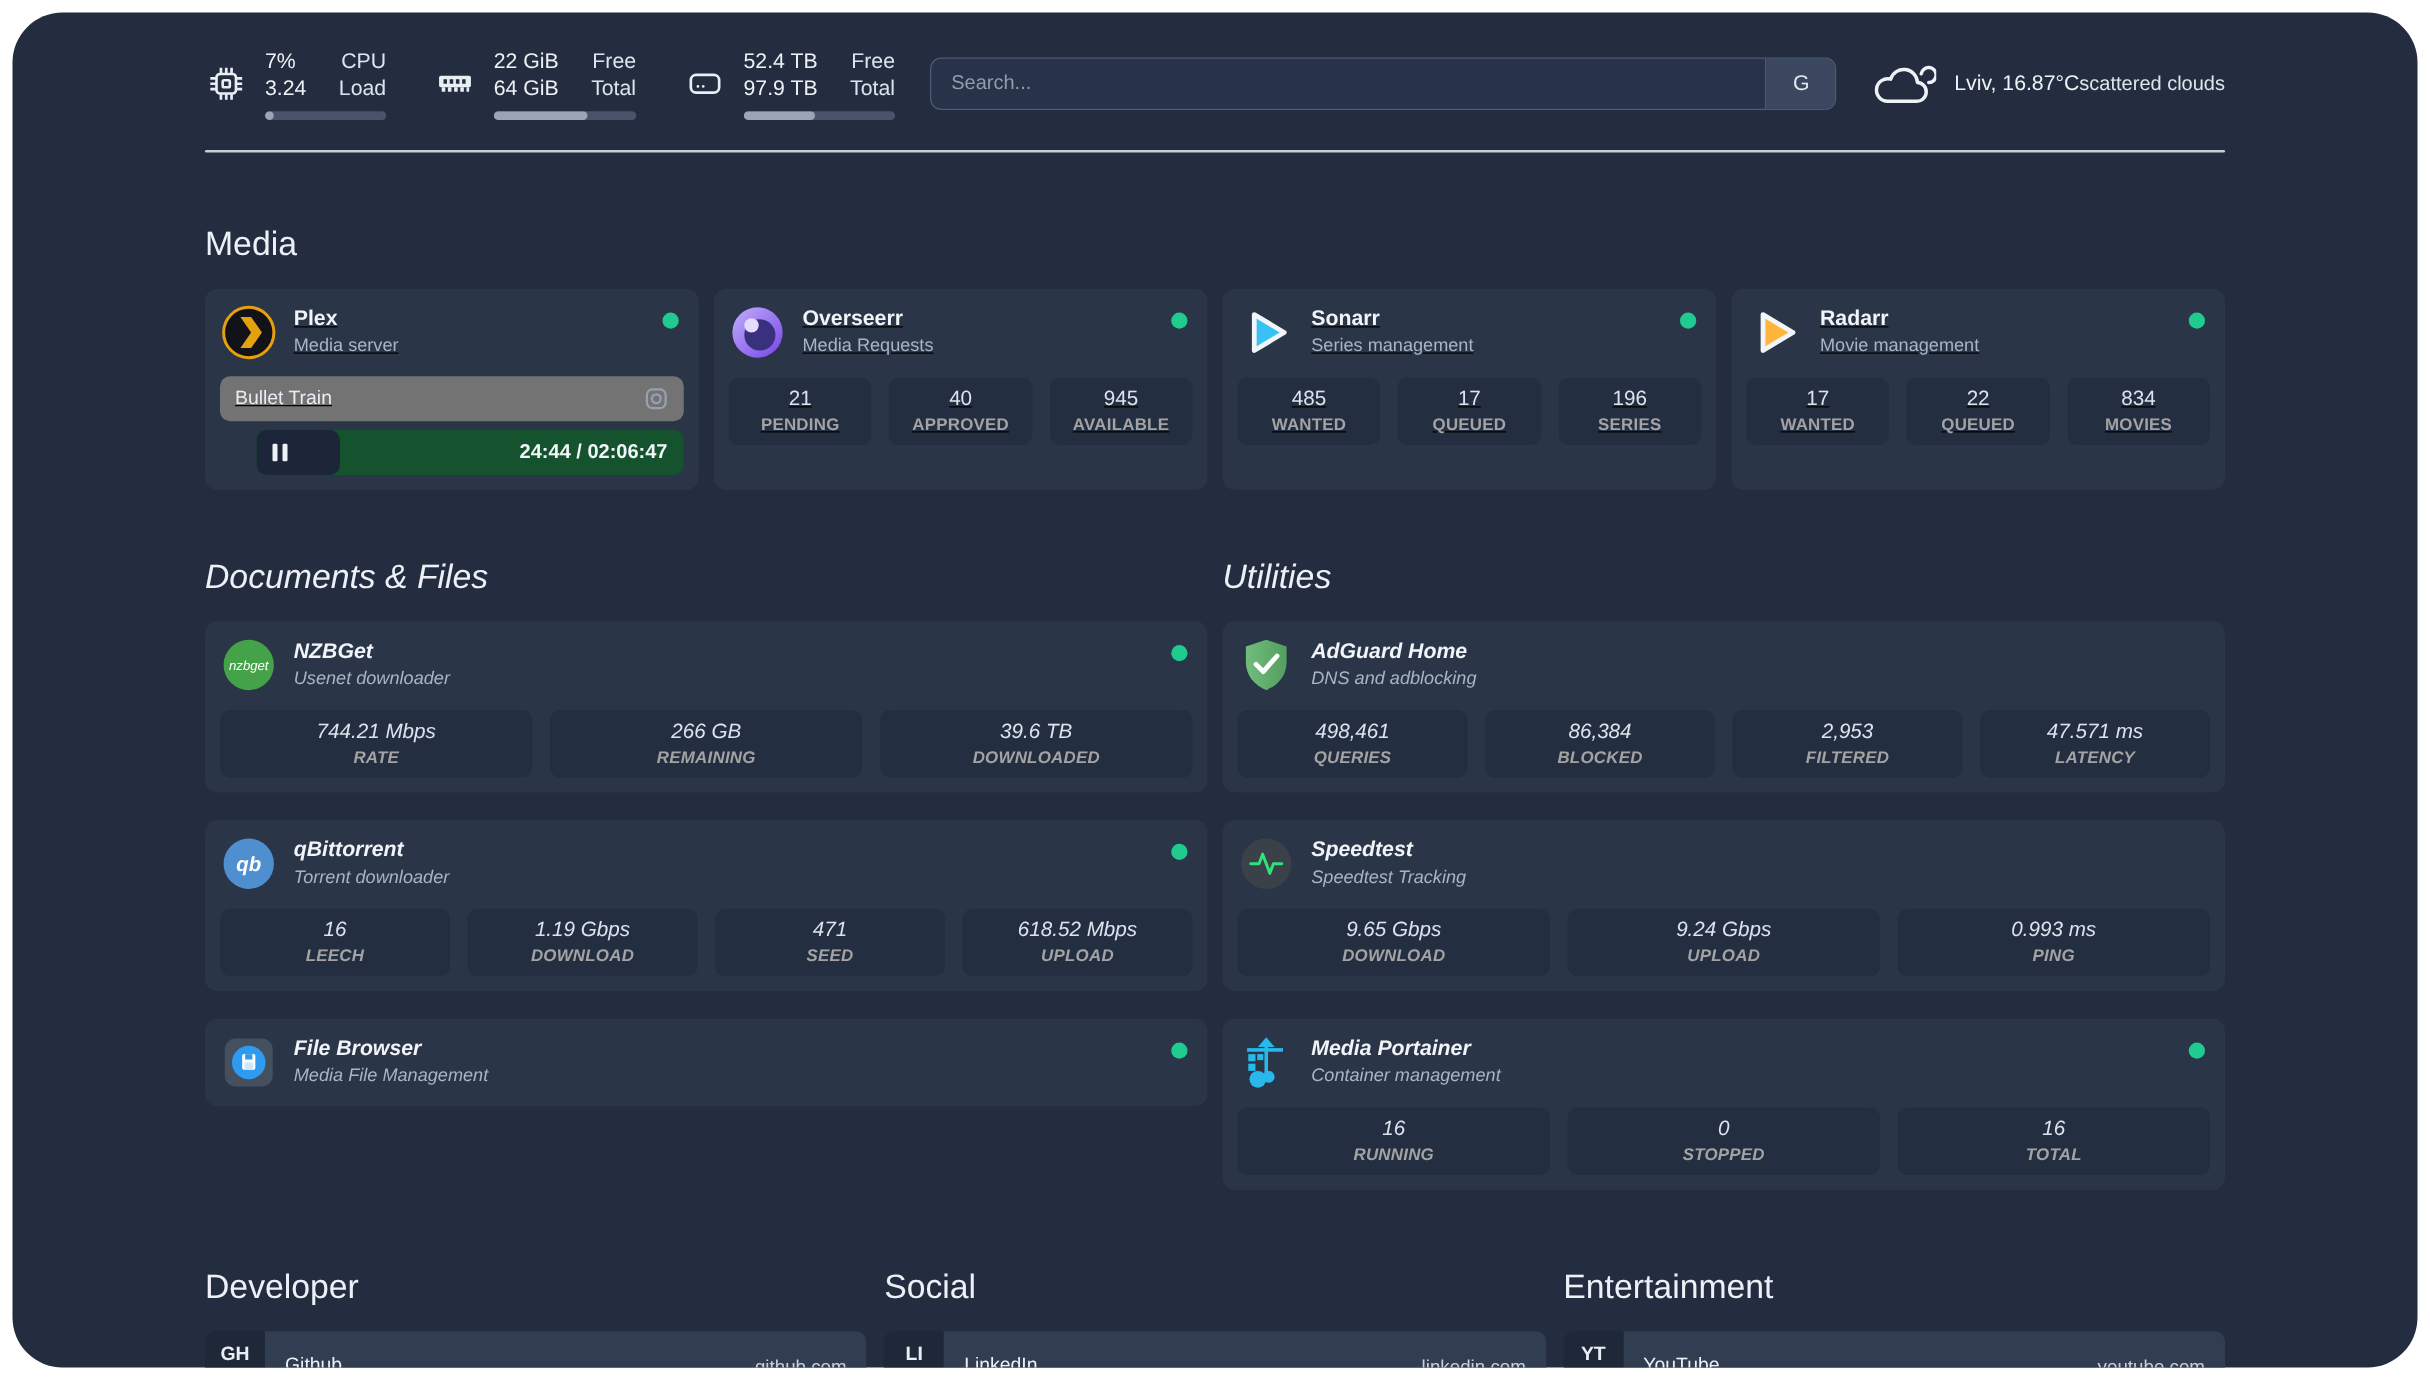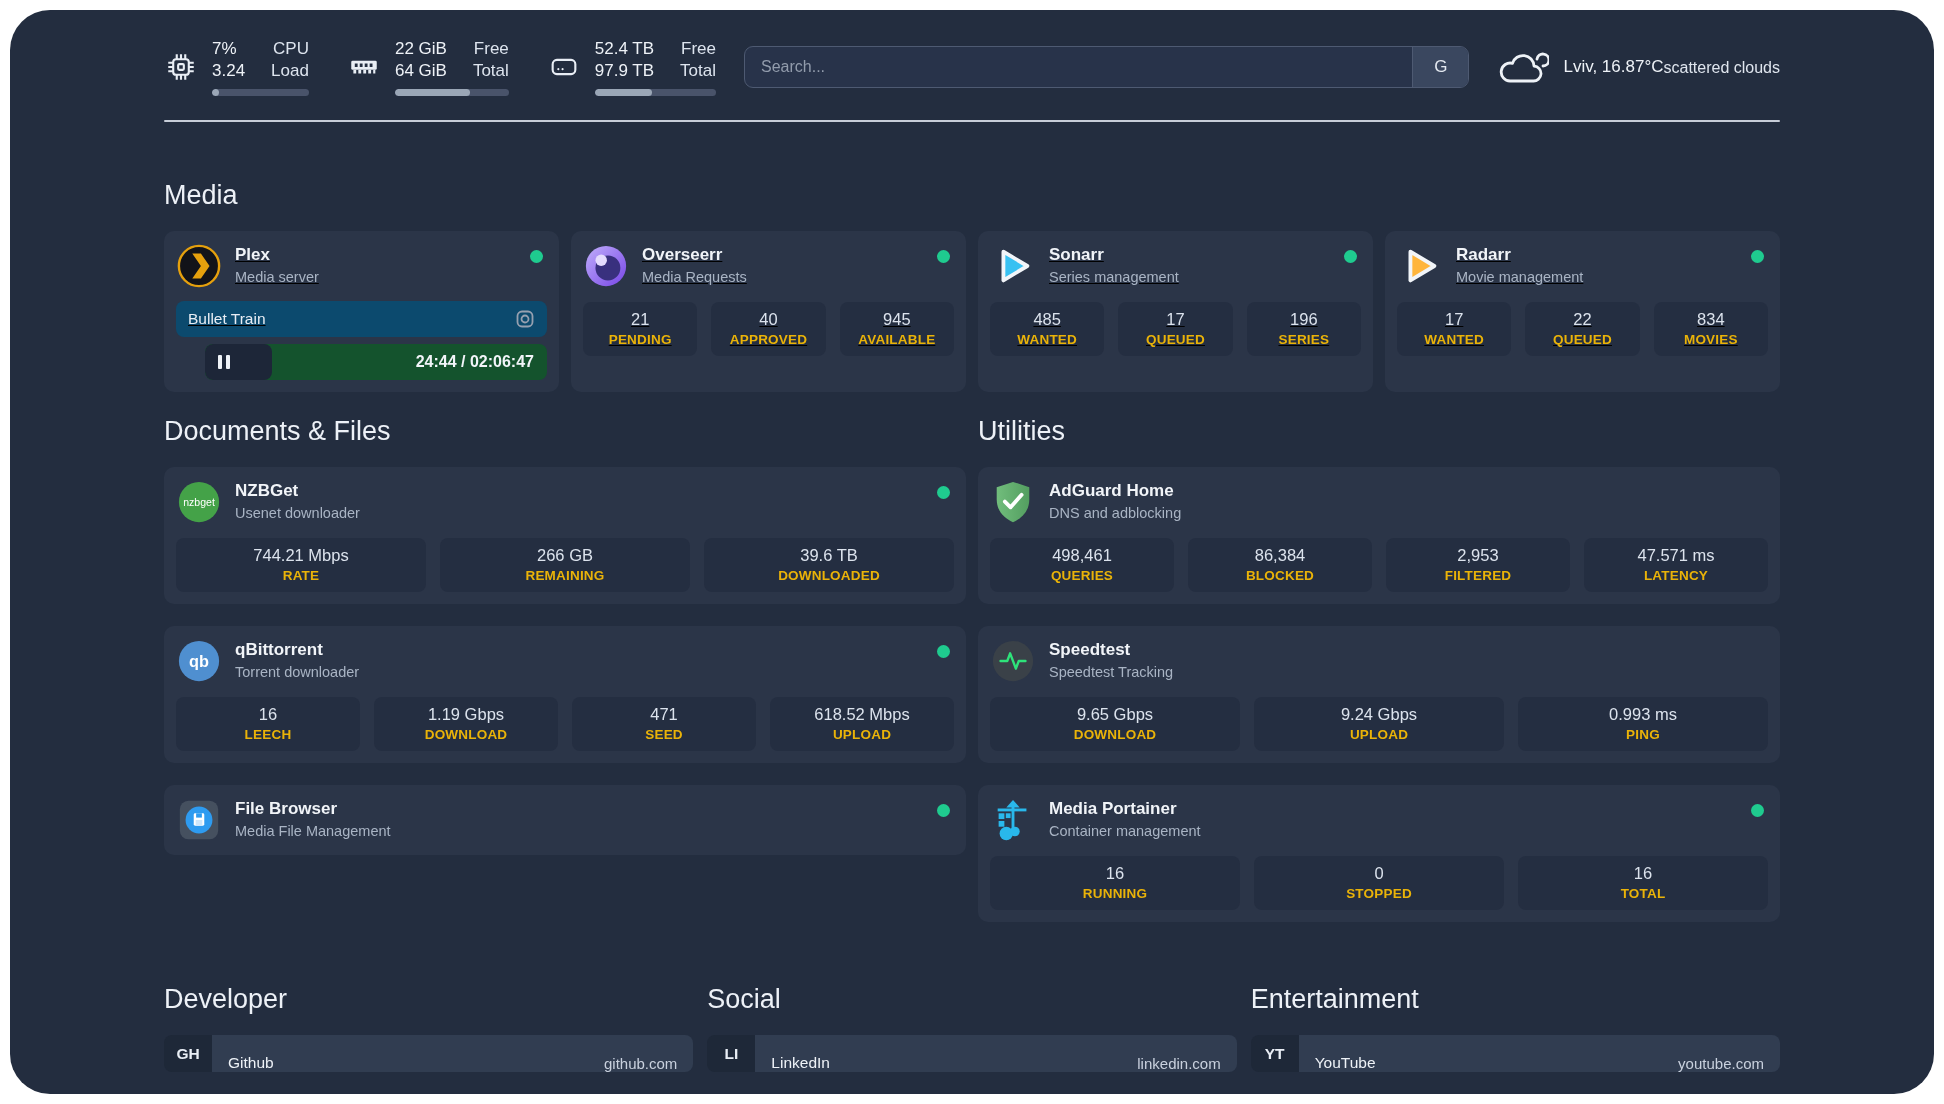--- a/index.html
+++ b/index.html
@@ -45,35 +45,35 @@
   .head-txt { padding-top:2px; }
   .app-name { font-size:17px; font-weight:600; color:#f1f4f8; }
   .app-desc { font-size:14.5px; color:#a9b4c4; margin-top:4px; }
   .dot { width:13px; height:13px; border-radius:50%; margin:7px 4px 0 auto; flex:none; }
 
   .tiles { display:grid; gap:14px; margin-top:13px; }
   .tiles.c3 { grid-template-columns:repeat(3,1fr); }
   .tiles.c4 { grid-template-columns:repeat(4,1fr); }
   .tile { background:#242e41; border-radius:8px; text-align:center; padding:8px 4px 9px 4px; }
   .tile-val { font-size:16.5px; color:#dce3ed; }
-  .tile-label { font-size:13.5px; font-weight:700; color:#eab308; margin-top:3px; letter-spacing:.2px; }
+  .tile-label { font-size:13.5px; font-weight:700; color:#a3a3a3; margin-top:3px; letter-spacing:.2px; }
 
   
-  .player-row1 { margin-top:12px; background:#0c4a6e; border-radius:8px; padding:8px 12px;
+  .player-row1 { margin-top:12px; background:#737373; border-radius:8px; padding:8px 12px;
                  display:flex; align-items:center; }
   .player-title { font-size:15.5px; color:#e8edf4; }
   .cast-icon { margin-left:auto; width:20px; height:20px; }
   .player-bar { margin-top:7px; position:relative; height:36px; background:#14532d; border-radius:8px; overflow:hidden;margin-left:29px; }
   .player-fill { position:absolute; left:0; top:0; bottom:0; background:#1d2638; border-radius:8px; }
   .pause-icon { position:absolute; left:13px; top:50%; transform:translateY(-50%); display:flex; gap:4px; }
   .pause-icon span { display:block; width:4px; height:14px; background:#eef2f7; border-radius:1px; }
   .player-time { position:absolute; right:13px; top:50%; transform:translateY(-50%);
                  font-size:16px; font-weight:600; color:#f2f5f9; }
 
-  .cols2 { margin-top:24px; display:grid; grid-template-columns:1fr 1fr; gap:12px; }
+  .cols2 { margin-top:54px; display:grid; grid-template-columns:1fr 1fr; gap:12px;font-style:italic; }
   .vstack { display:flex; flex-direction:column; gap:22px; margin-top:20px; }
 
   
   .links-grid { margin-top:62px; display:grid; grid-template-columns:repeat(3,1fr); gap:14px; }
   .links-col .sec-title { margin-bottom:20px; }
   .link-row { display:flex; height:37px; margin-bottom:13px; }
   .link-tag { width:48px; flex:none; background:#1e2838; border-radius:8px 0 0 8px;
               display:flex; align-items:center; justify-content:center;
               font-size:15.5px; font-weight:600; color:#e9eef5; }
   .link-main { flex:1; background:#313d51; border-radius:0 8px 8px 0; display:flex;

